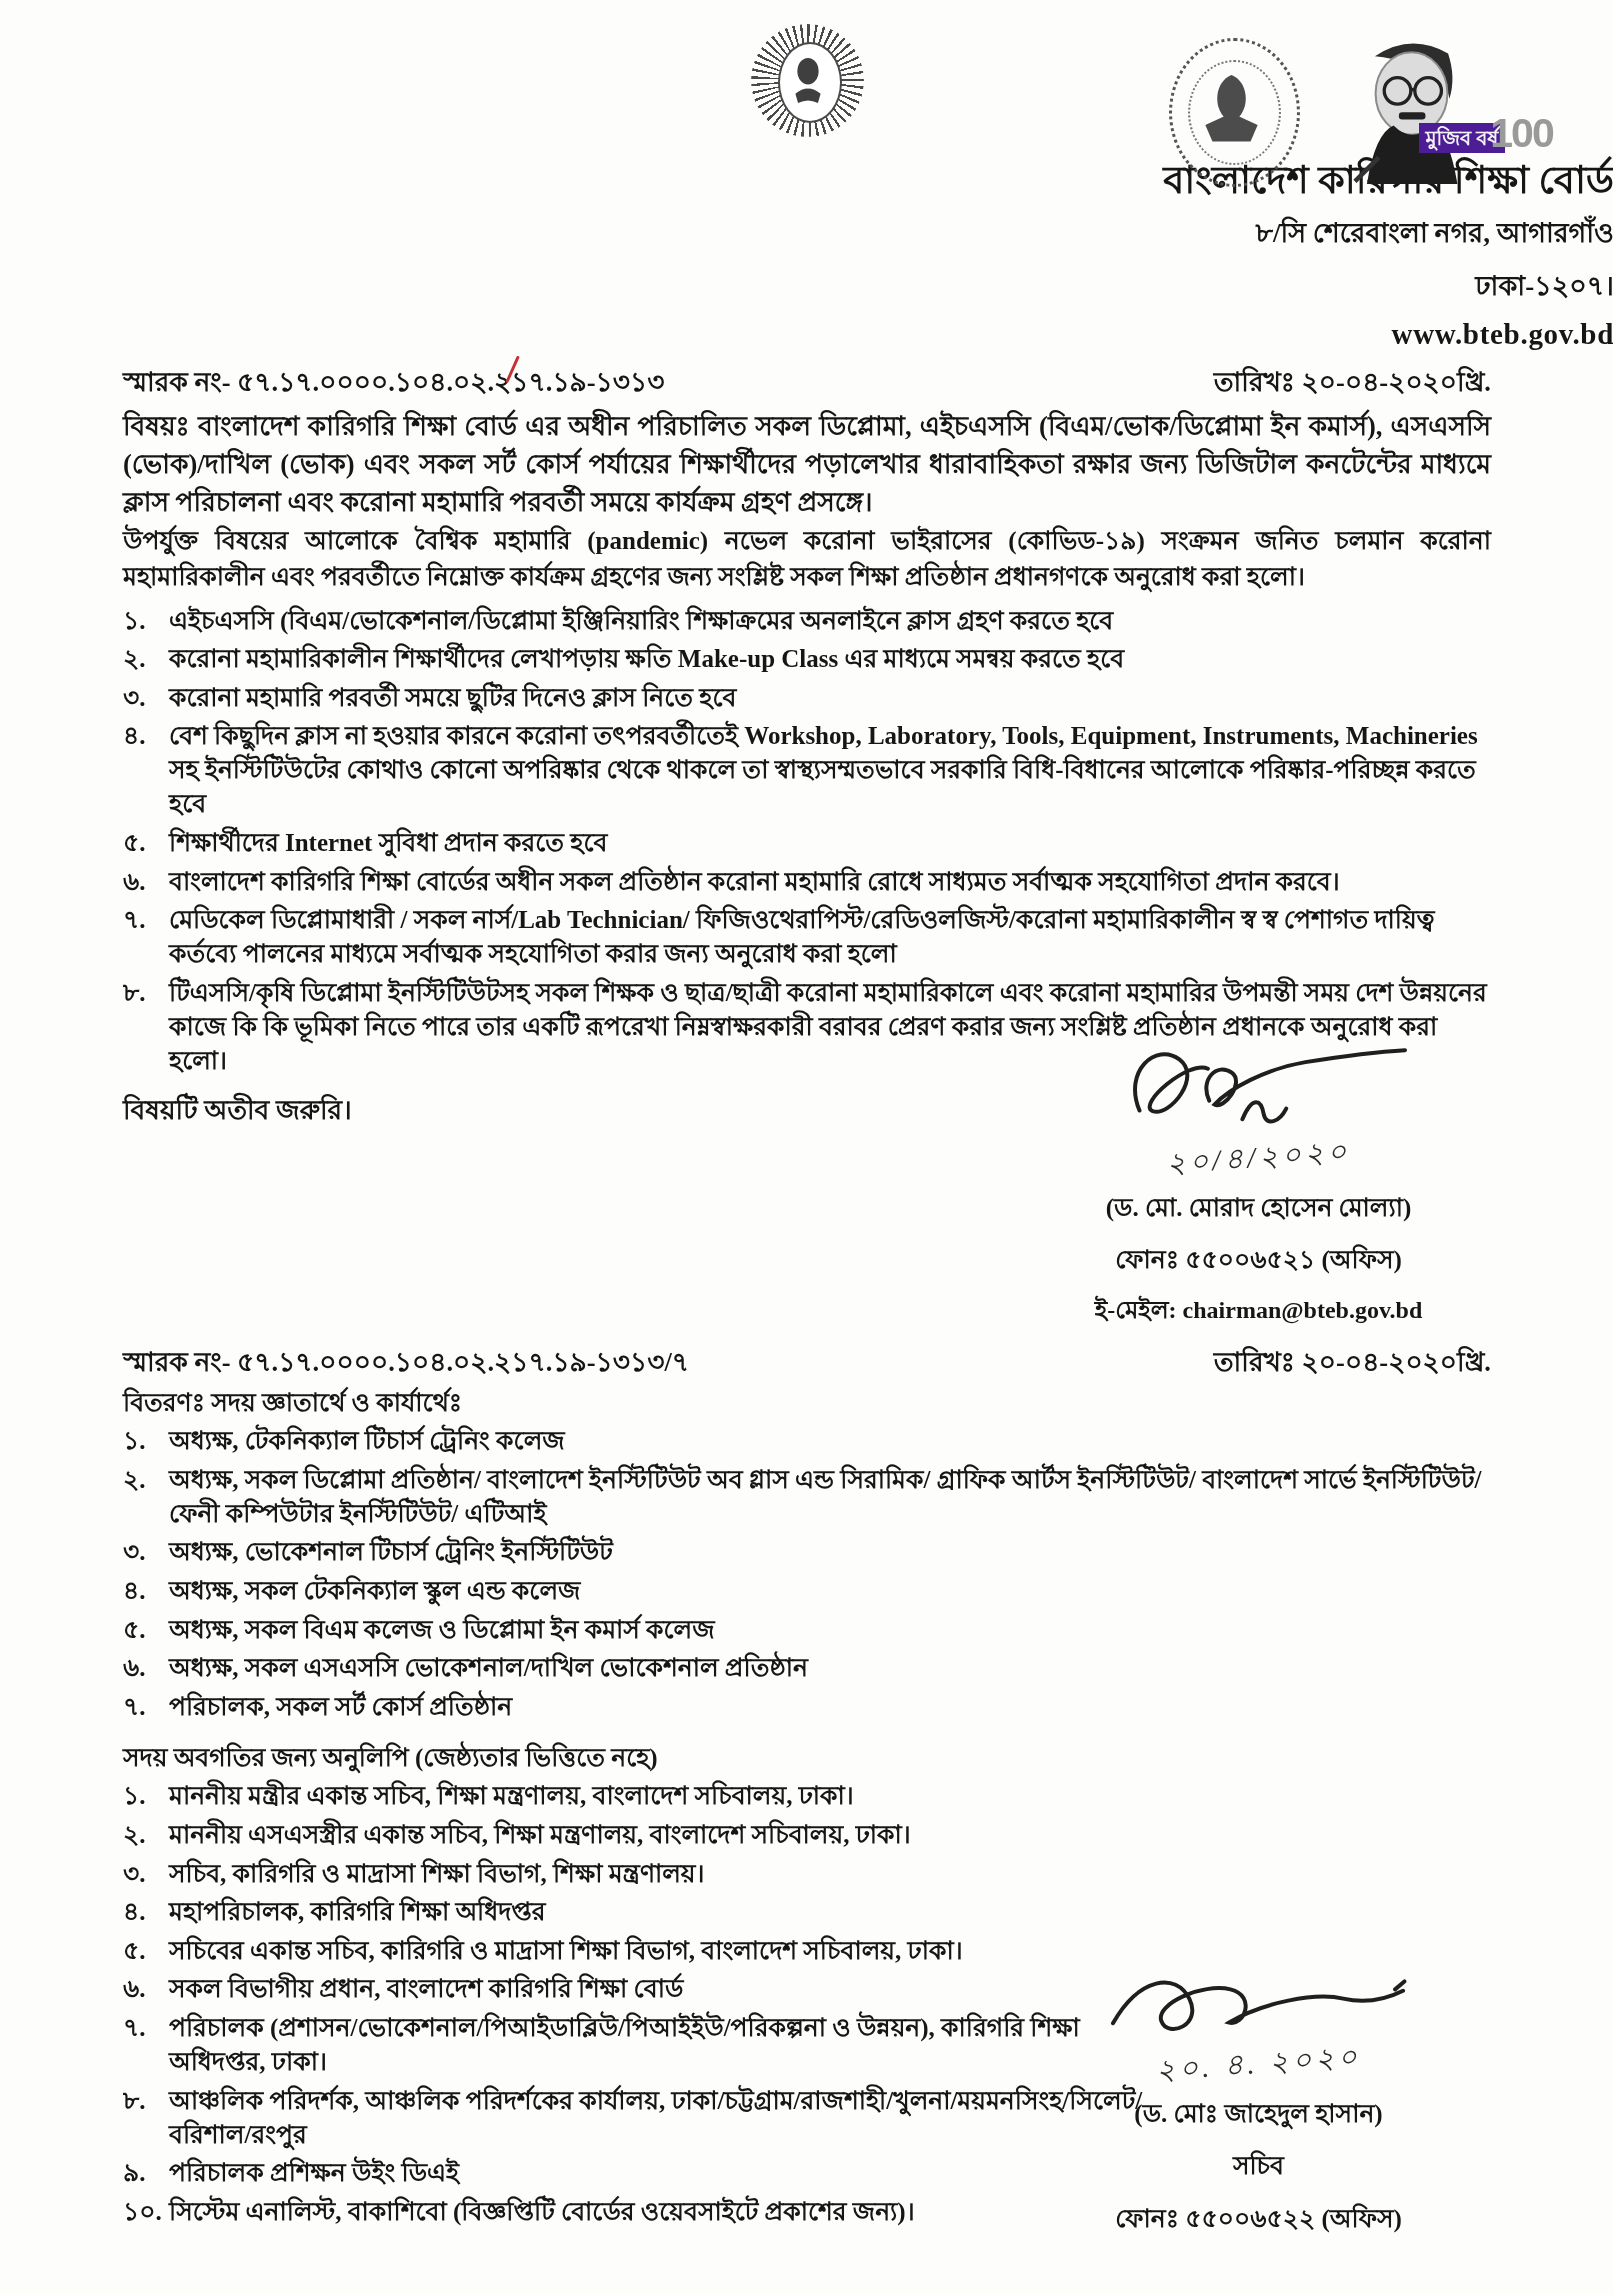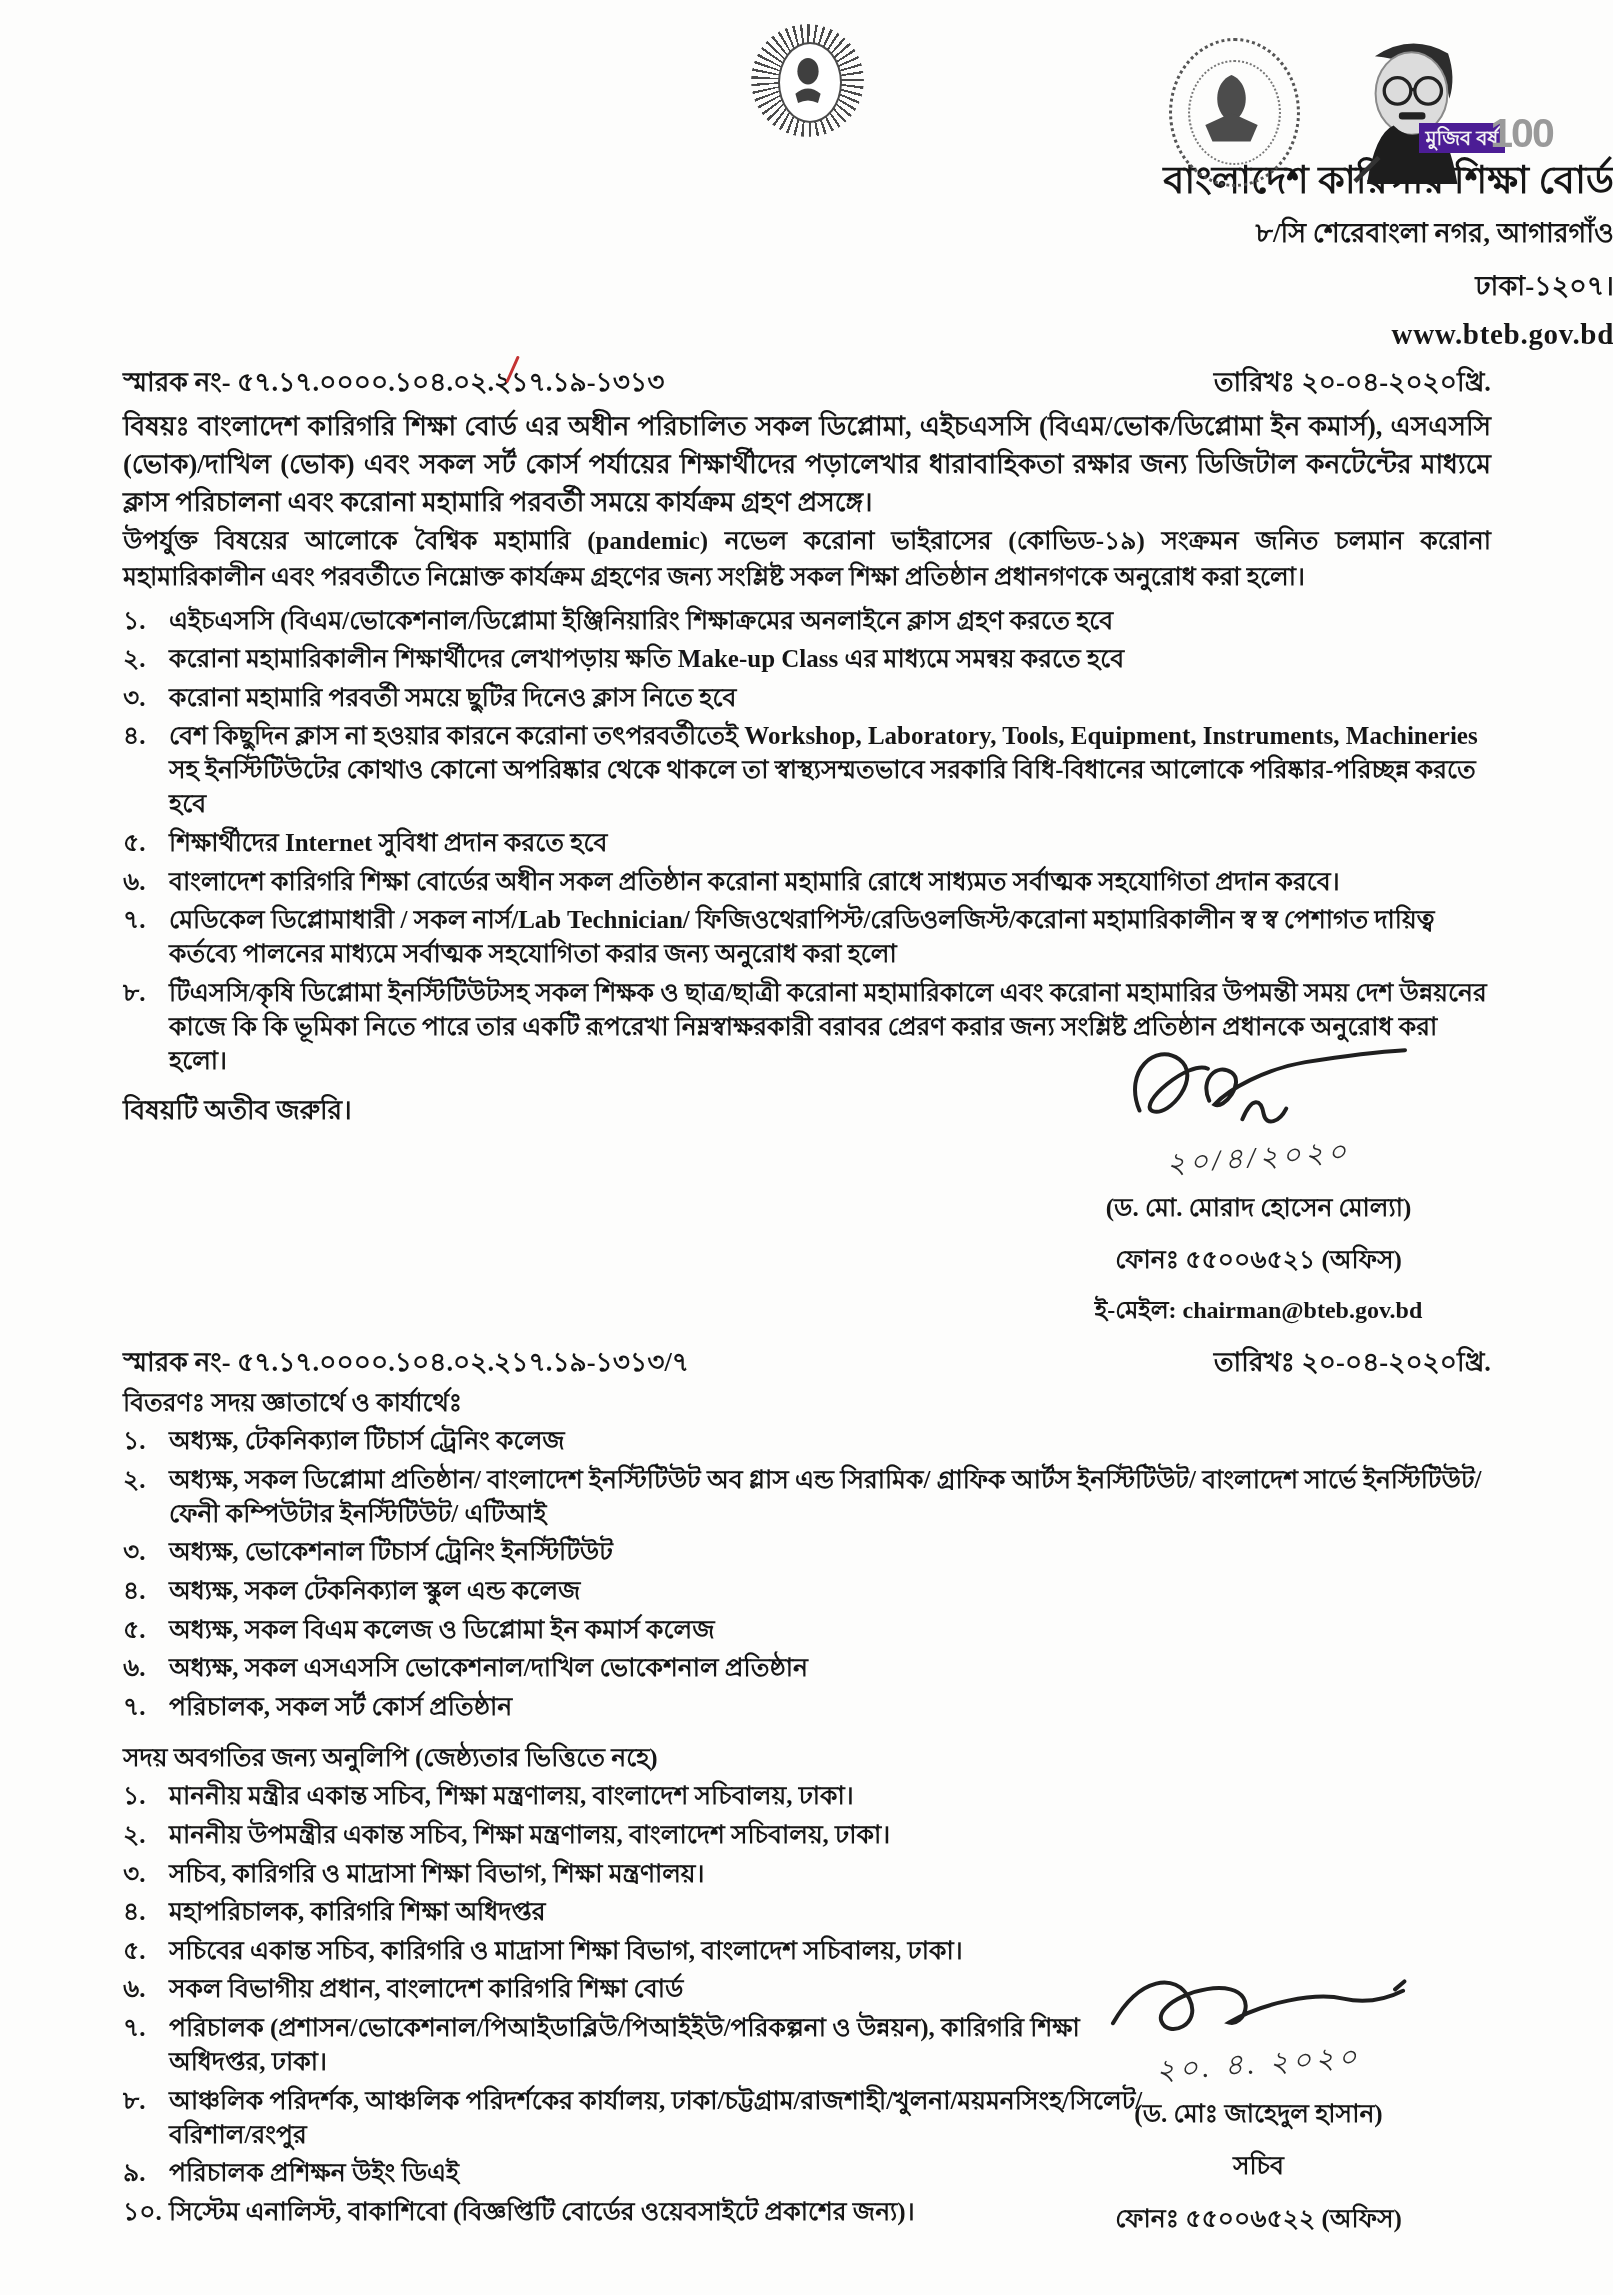--- a/index.html
+++ b/index.html
@@ -225,21 +225,21 @@
 
     <div class="copies-wrap">
       <div class="section-head">সদয় অবগতির জন্য অনুলিপি (জেষ্ঠ্যতার ভিত্তিতে নহে)</div>
       <div class="list" style="margin-top:4px; max-width:1035px;">
         <div class="li">
             <span class="num">১.</span>
             <span class="txt">মাননীয় মন্ত্রীর একান্ত সচিব, শিক্ষা মন্ত্রণালয়, বাংলাদেশ সচিবালয়, ঢাকা।</span>
           </div>
         <div class="li">
             <span class="num">২.</span>
-            <span class="txt">মাননীয় উপমন্ত্রীর একান্ত সচিব, শিক্ষা মন্ত্রণালয়, বাংলাদেশ সচিবালয়, ঢাকা।</span>
+            <span class="txt">মাননীয় এসএসস্ত্রীর একান্ত সচিব, শিক্ষা মন্ত্রণালয়, বাংলাদেশ সচিবালয়, ঢাকা।</span>
           </div>
         <div class="li">
             <span class="num">৩.</span>
             <span class="txt">সচিব, কারিগরি ও মাদ্রাসা শিক্ষা বিভাগ, শিক্ষা মন্ত্রণালয়।</span>
           </div>
         <div class="li">
             <span class="num">৪.</span>
             <span class="txt">মহাপরিচালক, কারিগরি শিক্ষা অধিদপ্তর</span>
           </div>
         <div class="li">

